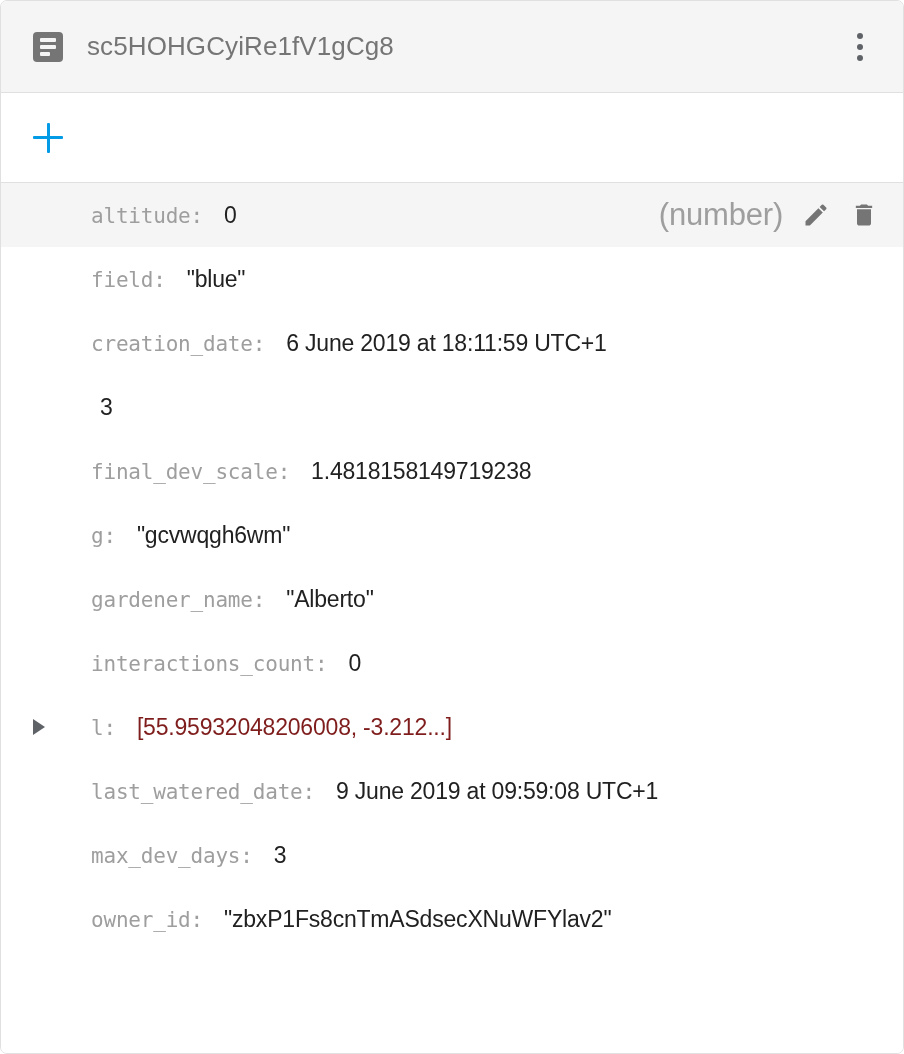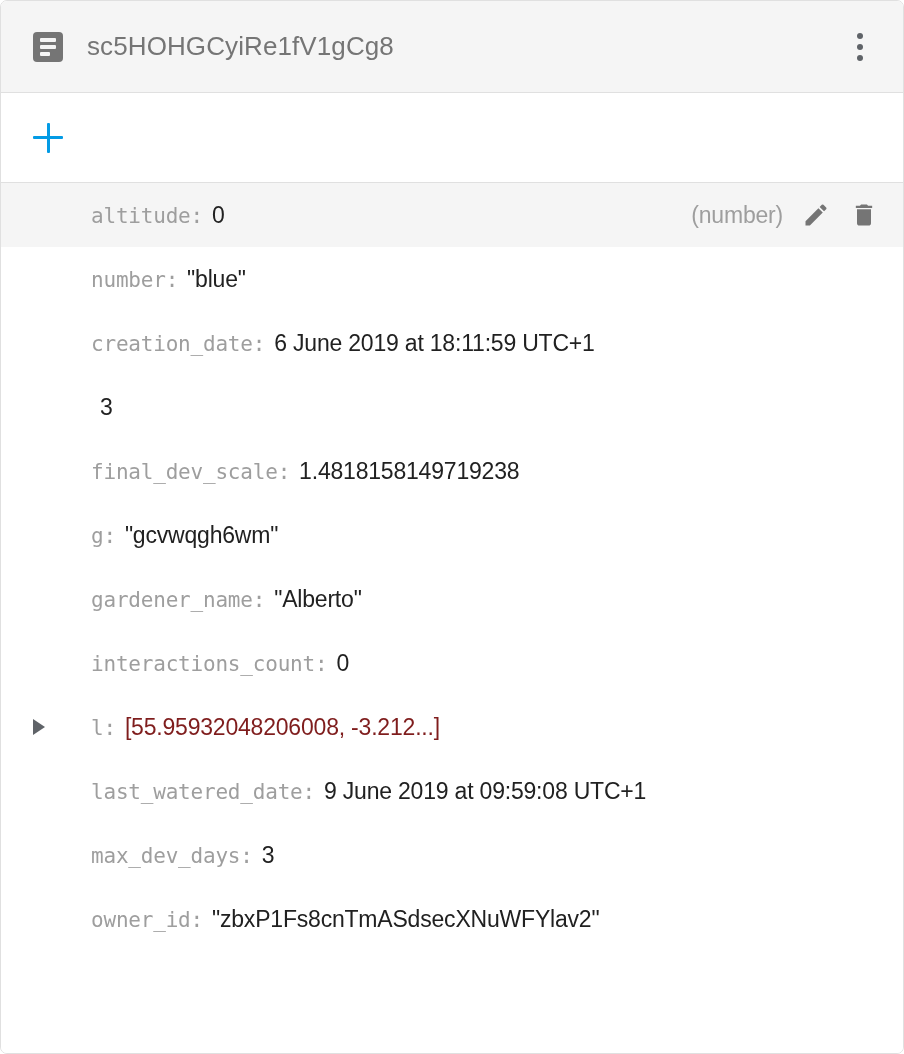--- a/index.html
+++ b/index.html
@@ -161,20 +161,21 @@
     border-left: 12px solid #5f6368;
   }
 
   .field-body {
     margin-left: 36px;
     display: flex;
     align-items: baseline;
     min-width: 0;
     flex: 1 1 auto;
     white-space: nowrap;
+    gap: 12px;
   }
   .field-key {
     font-family: "DejaVu Sans Mono", "Liberation Mono", monospace;
     font-size: 21px;
     color: #9e9e9e;
     letter-spacing: -0.2px;
   }
   .field-value {
     font-family: "Liberation Sans", sans-serif;
     font-size: 23px;
@@ -186,21 +187,21 @@
 
   .row-actions {
     margin-left: auto;
     display: flex;
     align-items: center;
     gap: 18px;
     flex: none;
     padding-left: 20px;
   }
   .type-label {
-    font-size: 23px;
+    font-size: 31px;
     color: #9e9e9e;
     letter-spacing: -0.2px;
     white-space: nowrap;
   }
   .icon-btn {
     width: 30px;
     height: 30px;
     display: flex;
     align-items: center;
     justify-content: center;
@@ -253,21 +254,21 @@
           <svg width="28" height="28" viewBox="0 0 24 24" fill="#757575" aria-hidden="true">
             <path d="M6 19c0 1.1.9 2 2 2h8c1.1 0 2-.9 2-2V7H6v12zM19 4h-3.5l-1-1h-5l-1 1H5v2h14V4z"></path>
           </svg>
         </span>
       </div>
     </div>
 
     <div class="field-row">
       <div class="disclosure empty"></div>
       <div class="field-body">
-        <span class="field-key">number:</span>
+        <span class="field-key">field:</span>
         <span class="field-value">"blue"</span>
       </div>
     </div>
 
     <div class="field-row">
       <div class="disclosure empty"></div>
       <div class="field-body">
         <span class="field-key">creation_date:</span>
         <span class="field-value">6 June 2019 at 18:11:59 UTC+1</span>
       </div>

